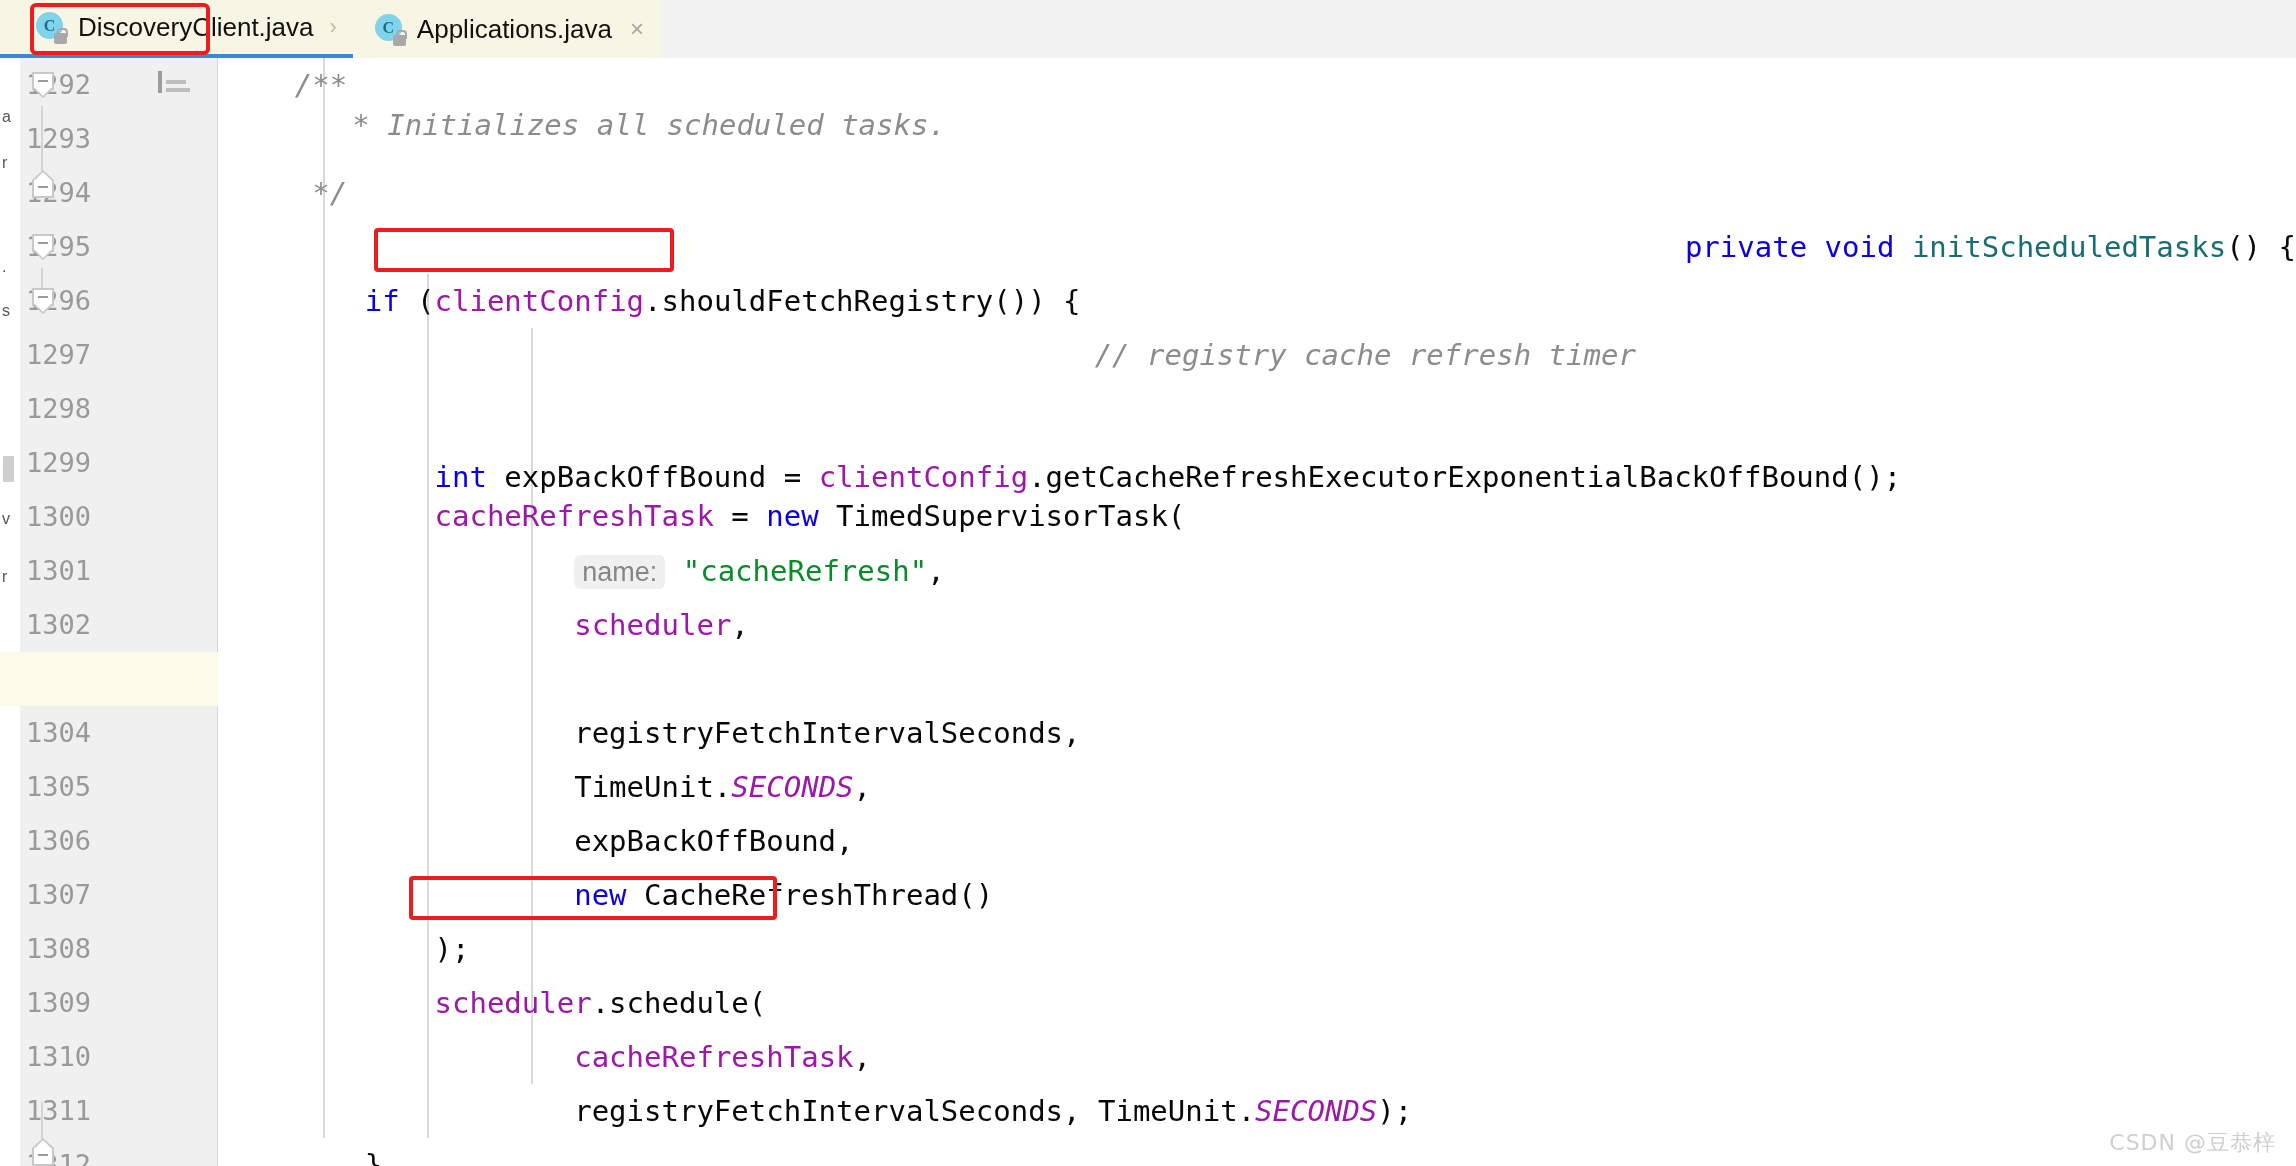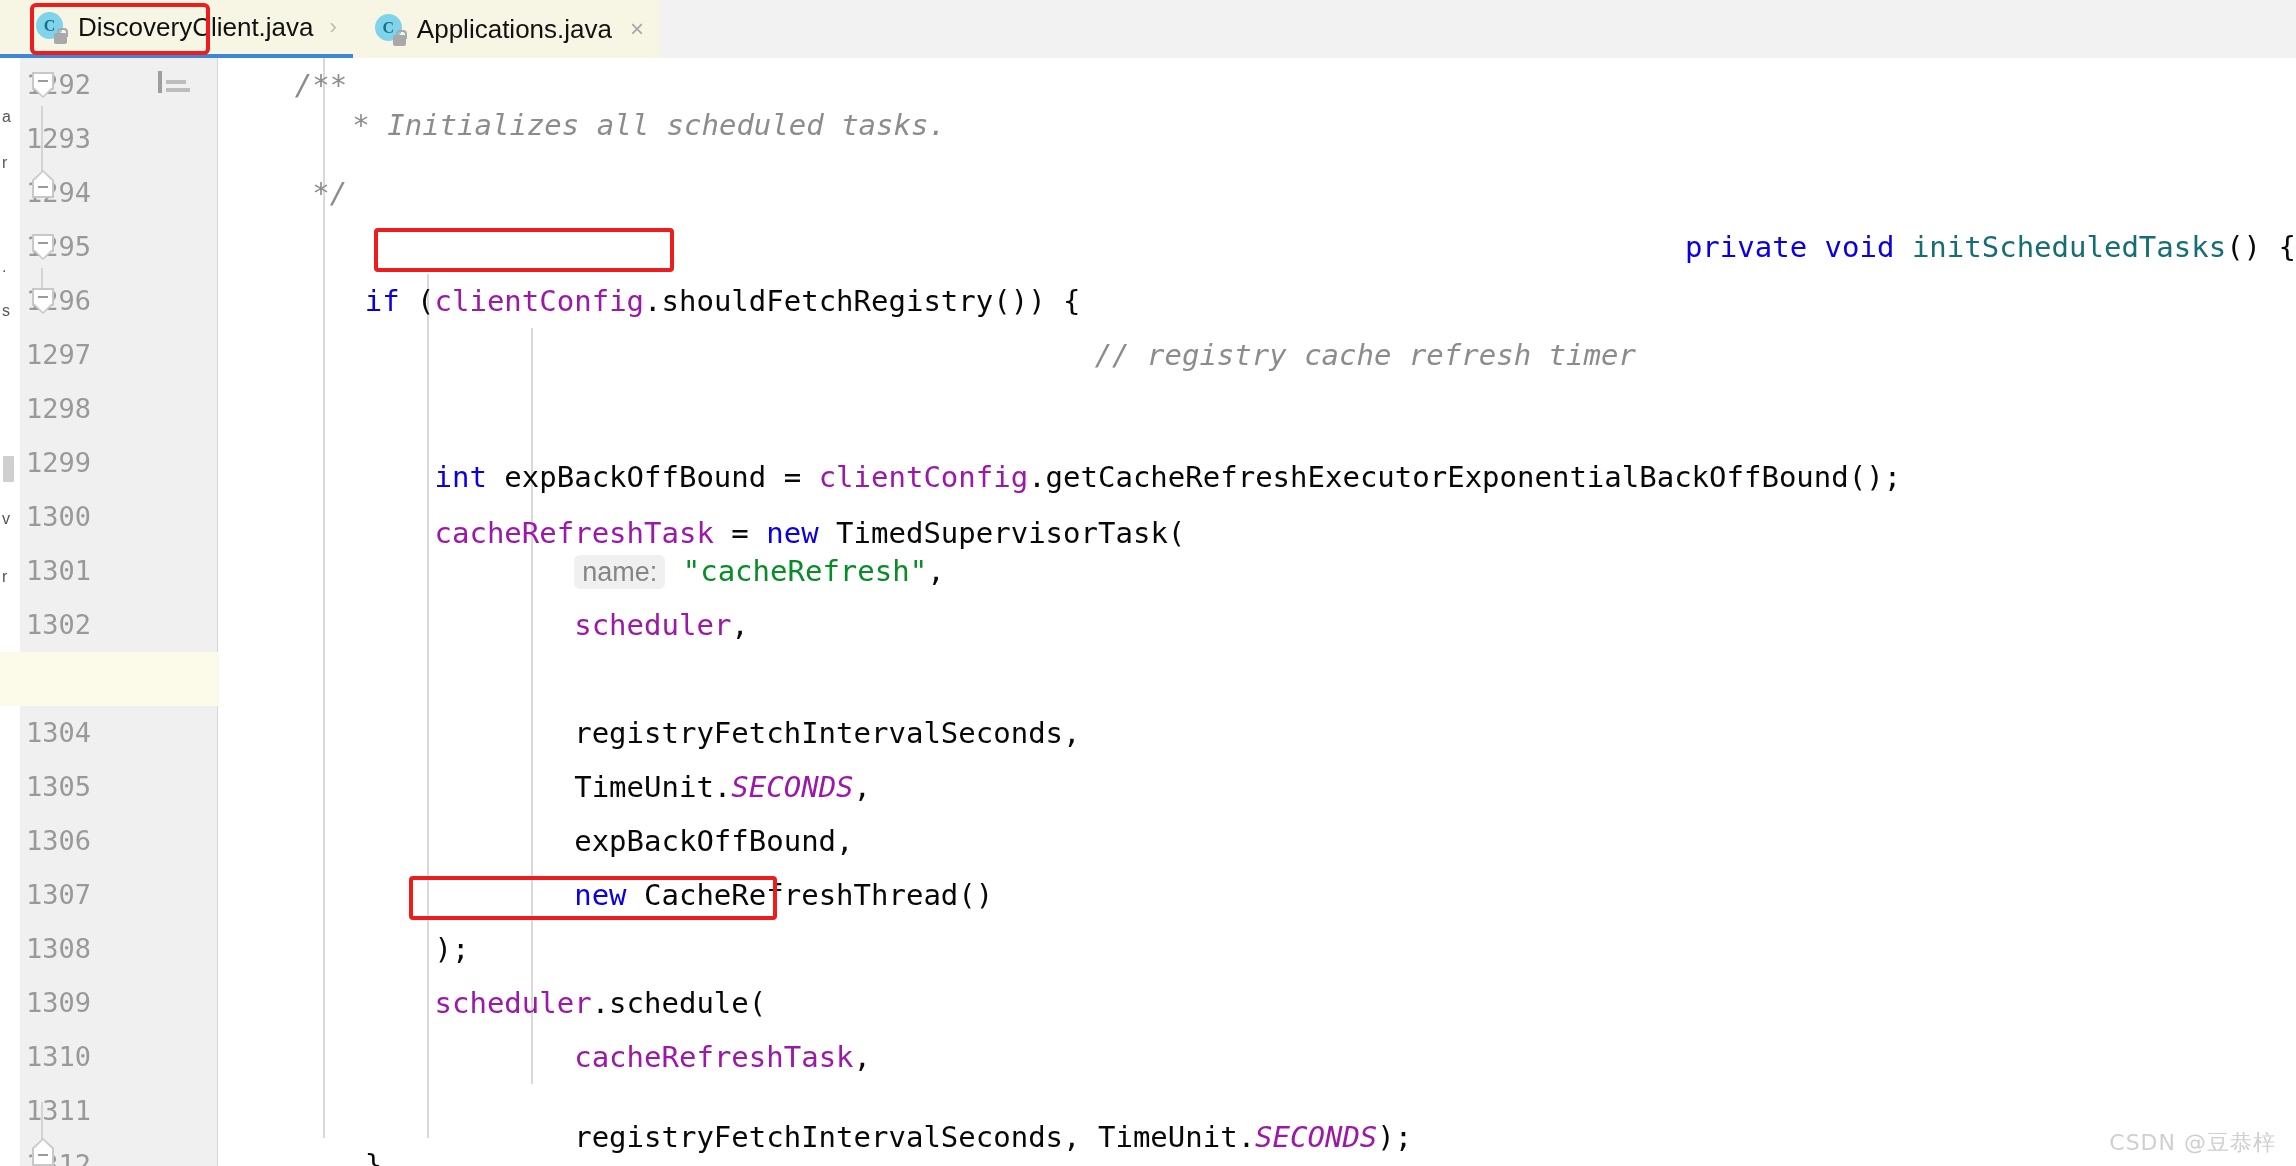--- a/index.html
+++ b/index.html
@@ -491,42 +491,42 @@
     
     <div class="code-line" style="top:162px;text-align:right;"><span class="kw">    private void </span><span class="meth">initScheduledTasks</span><span class="plain">() {</span></div>
     
     <div class="code-line" style="top:216px;"><span class="kw">        if </span><span class="plain">(</span><span class="field">clientConfig</span><span class="plain">.shouldFetchRegistry()) {</span></div>
     
     <div class="code-line" style="top:270px;text-align:center;"><span class="plain">            </span><span class="cmt">// registry cache refresh timer</span></div>
     
     
     <div class="code-line" style="top:392px;"><span class="kw">            int </span><span class="plain">expBackOffBound = </span><span class="field">clientConfig</span><span class="plain">.getCacheRefreshExecutorExponentialBackOffBound();</span></div>
     
-    <div class="code-line" style="top:448px;"><span class="plain">            </span><span class="field">cacheRefreshTask</span><span class="plain"> = </span><span class="kw">new </span><span class="plain">TimedSupervisorTask(</span></div>
+    <div class="code-line" style="top:431px;"><span class="plain">            </span><span class="field">cacheRefreshTask</span><span class="plain"> = </span><span class="kw">new </span><span class="plain">TimedSupervisorTask(</span></div>
     
     <div class="code-line" style="top:486px;"><span class="plain">                    </span><span class="hint">name:</span><span class="str"> "cacheRefresh"</span><span class="plain">,</span></div>
     
     <div class="code-line" style="top:540px;"><span class="plain">                    </span><span class="field">scheduler</span><span class="plain">,</span></div>
     
     
     <div class="code-line" style="top:648px;"><span class="plain">                    registryFetchIntervalSeconds,</span></div>
     
     <div class="code-line" style="top:756px;"><span class="plain">                    expBackOffBound,</span></div>
     
     <div class="code-line" style="top:702px;"><span class="plain">                    TimeUnit.</span><span class="stat">SECONDS</span><span class="plain">,</span></div>
     
     <div class="code-line" style="top:810px;"><span class="kw">                    new </span><span class="plain">CacheRefreshThread()</span></div>
     
     <div class="code-line" style="top:864px;"><span class="plain">            );</span></div>
     
     <div class="code-line" style="top:972px;"><span class="plain">                    </span><span class="field">cacheRefreshTask</span><span class="plain">,</span></div>
     
     <div class="code-line" style="top:918px;"><span class="plain">            </span><span class="field">scheduler</span><span class="plain">.schedule(</span></div>
     
-    <div class="code-line" style="top:1052px;"><span class="plain">                    registryFetchIntervalSeconds, TimeUnit.</span><span class="stat">SECONDS</span><span class="plain">);</span></div>
+    <div class="code-line" style="top:1026px;"><span class="plain">                    registryFetchIntervalSeconds, TimeUnit.</span><span class="stat">SECONDS</span><span class="plain">);</span></div>
     
     <div class="code-line" style="top:1080px;"><span class="plain">        }</span></div>
 
     
     <div class="annot" style="left:155px; top:170px; width:300px; height:44px;"></div>
     
     <div class="annot" style="left:190px; top:818px; width:368px; height:44px;"></div>
   </div>
 
   <div id="watermark">CSDN @豆恭梓</div>

